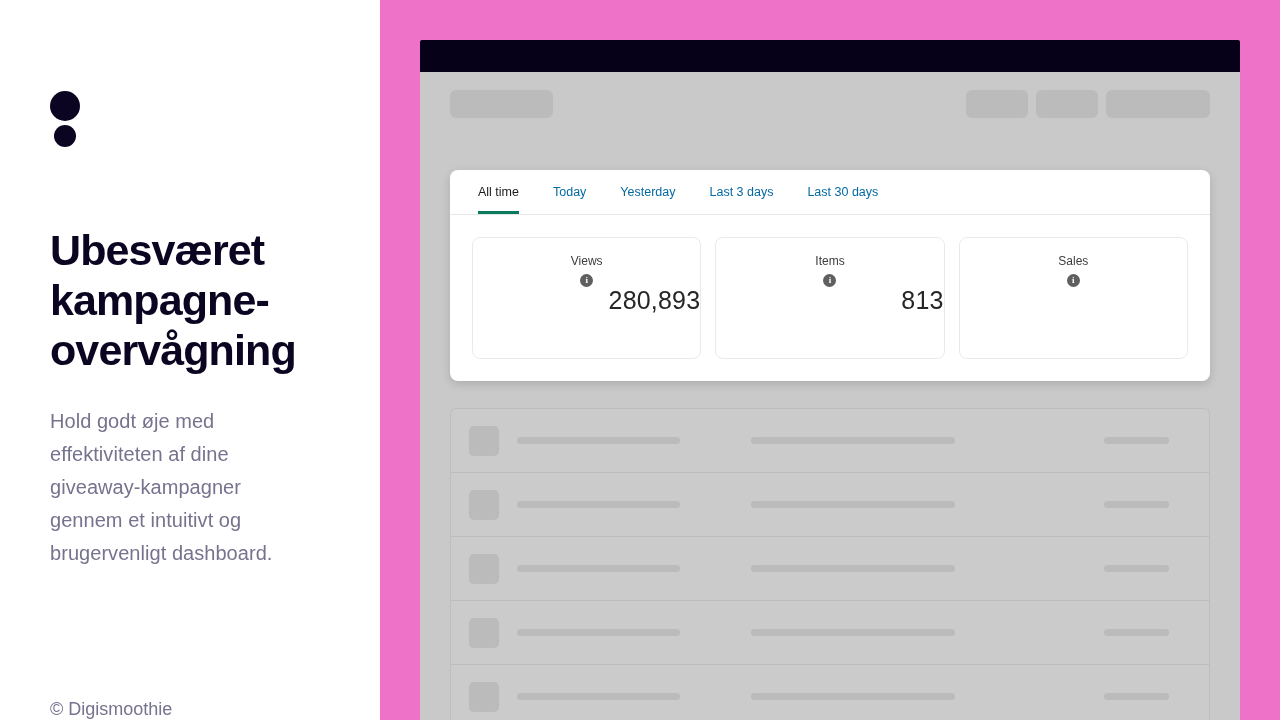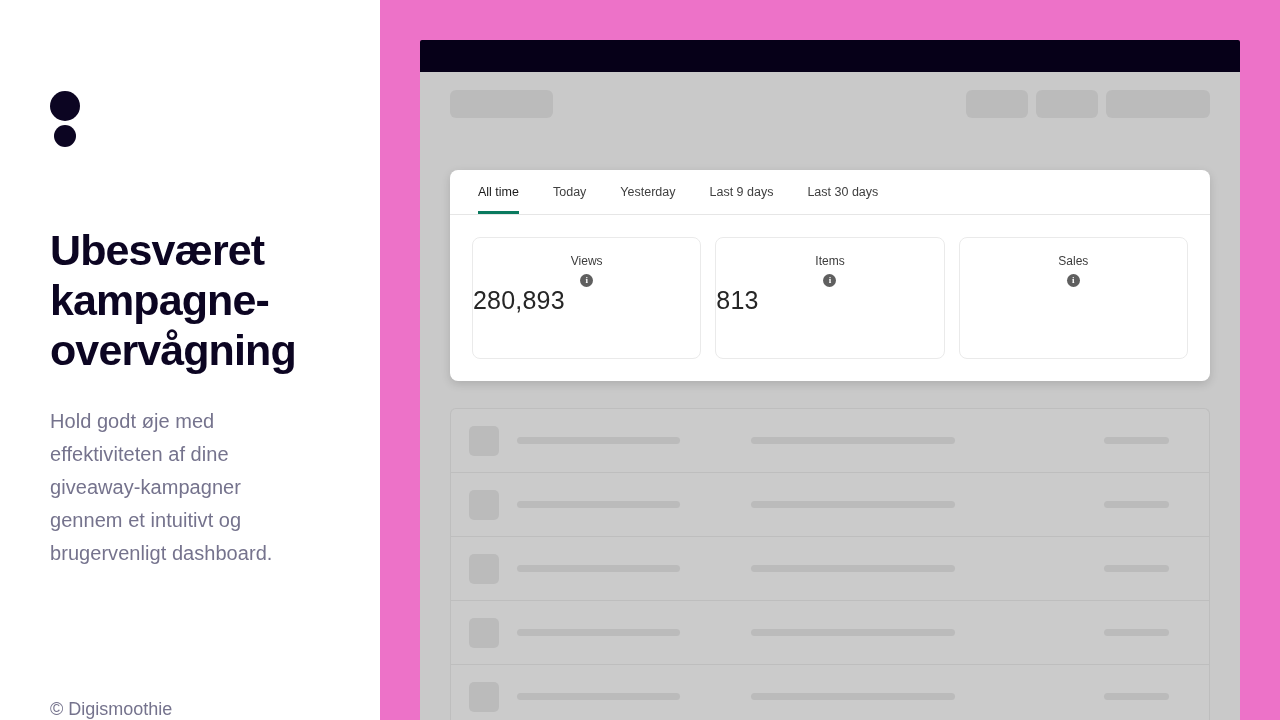--- a/index.html
+++ b/index.html
@@ -174,21 +174,21 @@
     box-sizing: border-box;
     display: flex;
     align-items: center;
   }
   .tab {
     position: relative;
     height: 44px;
     display: flex;
     align-items: center;
     font-size: 12.5px;
-    color: #404040;
+    color: #0369a1;
     margin-right: 34px;
     cursor: pointer;
     white-space: nowrap;
   }
   .tab:last-child { margin-right: 12px; }
   .tab.active { color: #1b1b1b; }
   .tab.active::after {
     content: "";
     position: absolute;
     left: 0;
@@ -235,21 +235,21 @@
     font-weight: bold;
     font-family: "Liberation Serif", serif;
     line-height: 1;
     cursor: pointer;
   }
   .card-value {
     position: absolute;
     left: 0;
     right: 0;
     top: 48px;
-    text-align: left;
+    text-align: right;
     font-size: 25px;
     color: #262626;
     letter-spacing: 0.2px;
   }
 
   
   .sk-list {
     position: absolute;
     left: 30px;
     top: 336px;
@@ -305,21 +305,21 @@
             <div class="tab active">
               <span>All time</span>
             </div>
             <div class="tab">
               <span>Today</span>
             </div>
             <div class="tab">
               <span>Yesterday</span>
             </div>
             <div class="tab">
-              <span>Last 9 days</span>
+              <span>Last 3 days</span>
             </div>
             <div class="tab">
               <span>Last 30 days</span>
             </div>
           </nav>
 
           <div class="cards">
 
             <div class="card">
               <div class="card-head">

